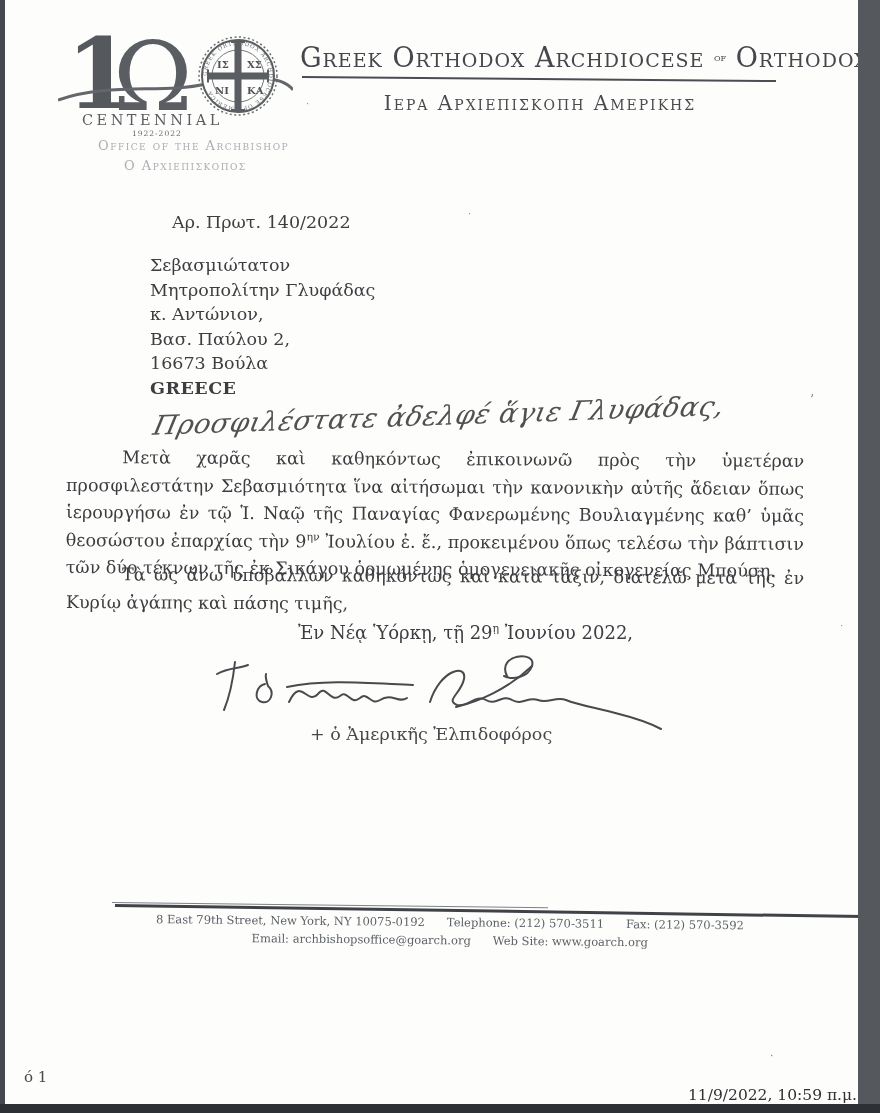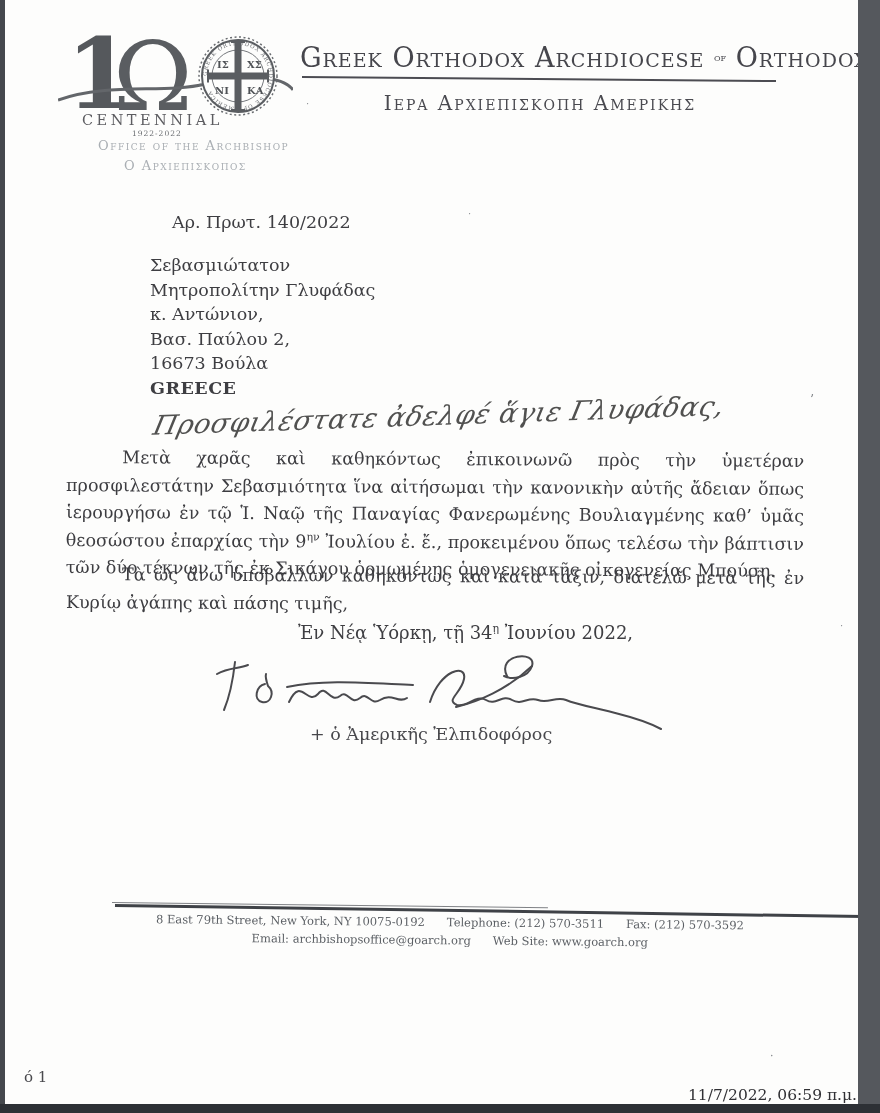--- a/index.html
+++ b/index.html
@@ -119,21 +119,21 @@
   <div>16673 Βούλα</div>
   <div class="bold">GREECE</div>
 </div>
 
 <div class="abs salutation">Προσφιλέστατε ἀδελφέ ἅγιε Γλυφάδας,</div>
 
 <div class="abs bodytext body1"><span>Μετὰ χαρᾶς καὶ καθηκόντως ἐπικοινωνῶ πρὸς τὴν ὑμετέραν προσφιλεστάτην Σεβασμιότητα ἵνα αἰτήσωμαι τὴν κανονικὴν αὐτῆς ἄδειαν ὅπως ἱερουργήσω ἐν τῷ Ἱ. Ναῷ τῆς Παναγίας Φανερωμένης Βουλιαγμένης καθ’ ὑμᾶς θεοσώστου ἐπαρχίας τὴν </span><span>9</span><sup>ην</sup><span> Ἰουλίου ἐ. ἔ., προκειμένου ὅπως τελέσω τὴν βάπτισιν τῶν δύο τέκνων τῆς ἐκ Σικάγου ὁρμωμένης ὁμογενειακῆς οἰκογενείας Μπούση.</span></div>
 
 <div class="abs bodytext body2">Τὰ ὡς ἄνω ὑποβάλλων καθηκόντως καὶ κατὰ τάξιν, διατελῶ μετὰ τῆς ἐν Κυρίῳ ἀγάπης καὶ πάσης τιμῆς,</div>
 
-<div class="abs dateline"><span>Ἐν Νέᾳ Ὑόρκῃ, τῇ 34</span><sup>ῃ</sup><span> Ἰουνίου 2022,</span></div>
+<div class="abs dateline"><span>Ἐν Νέᾳ Ὑόρκῃ, τῇ 29</span><sup>ῃ</sup><span> Ἰουνίου 2022,</span></div>
 
 <svg class="abs" style="left:205px;top:650px;" width="460" height="82" viewBox="0 0 460 82">
   <g fill="none" stroke="#4a4a4e" stroke-width="2" stroke-linecap="round">
     <path d="M30,12 C28,30 24,48 19,60"></path>
     <path d="M12,24 C24,17 34,19 43,15"></path>
     <path d="M60,34 C51,36 48,50 57,52 C66,54 70,42 63,36 C61,30 60,27 61,24"></path>
     <path d="M84,52 C96,26 102,56 113,44 C121,33 125,54 135,46 C143,39 145,56 155,48 C163,41 165,56 175,50 C187,42 193,54 202,48"></path>
     <path d="M82,37 C120,29 162,33 208,35"></path>
     <path d="M225,52 C235,20 262,13 259,29 C256,44 240,50 252,55 C262,58 271,44 281,50 C291,56 297,44 307,50 C317,56 323,46 333,50 C343,54 351,46 361,50 C373,55 392,58 414,64 C430,68 443,72 456,79"></path>
     <path d="M302,26 C291,4 332,0 327,16 C323,28 307,30 299,26"></path>
@@ -151,19 +151,19 @@
     <span>Telephone: (212) 570-3511</span>
     <span>Fax: (212) 570-3592</span>
   </div>
   <div class="footer-row">
     <span>Email: archbishopsoffice@goarch.org</span>
     <span>Web Site: www.goarch.org</span>
   </div>
 </div>
 
 <div class="abs page-marker">ό 1</div>
-<div class="abs timestamp">11/7/2022, 06:59 π.μ.</div>
+<div class="abs timestamp">11/9/2022, 10:59 π.μ.</div>
 
 <div class="speck" style="left:810px;top:392px;">’</div>
 <div class="speck" style="left:468px;top:208px;font-size:10px;">·</div>
 <div class="speck" style="left:306px;top:98px;font-size:10px;">·</div>
 <div class="speck" style="left:770px;top:1050px;font-size:11px;">·</div>
 <div class="speck" style="left:840px;top:620px;font-size:10px;">·</div>
 
 </body></html>

